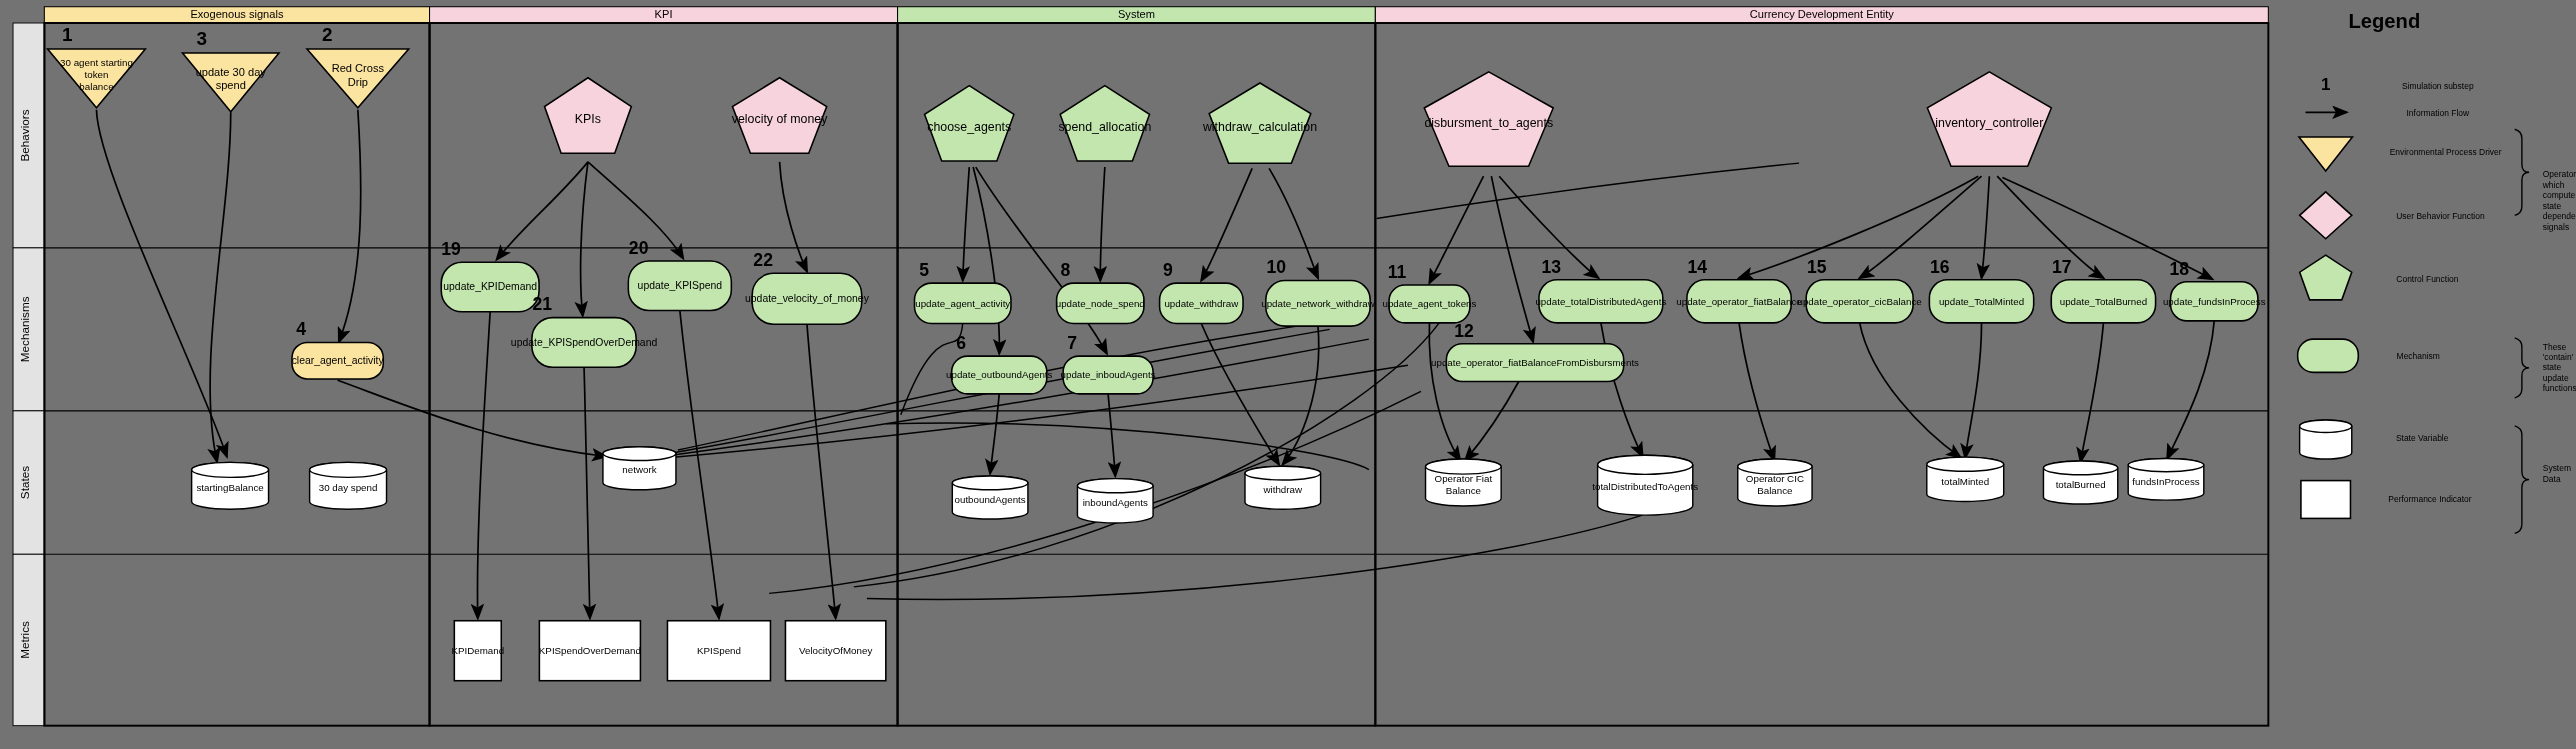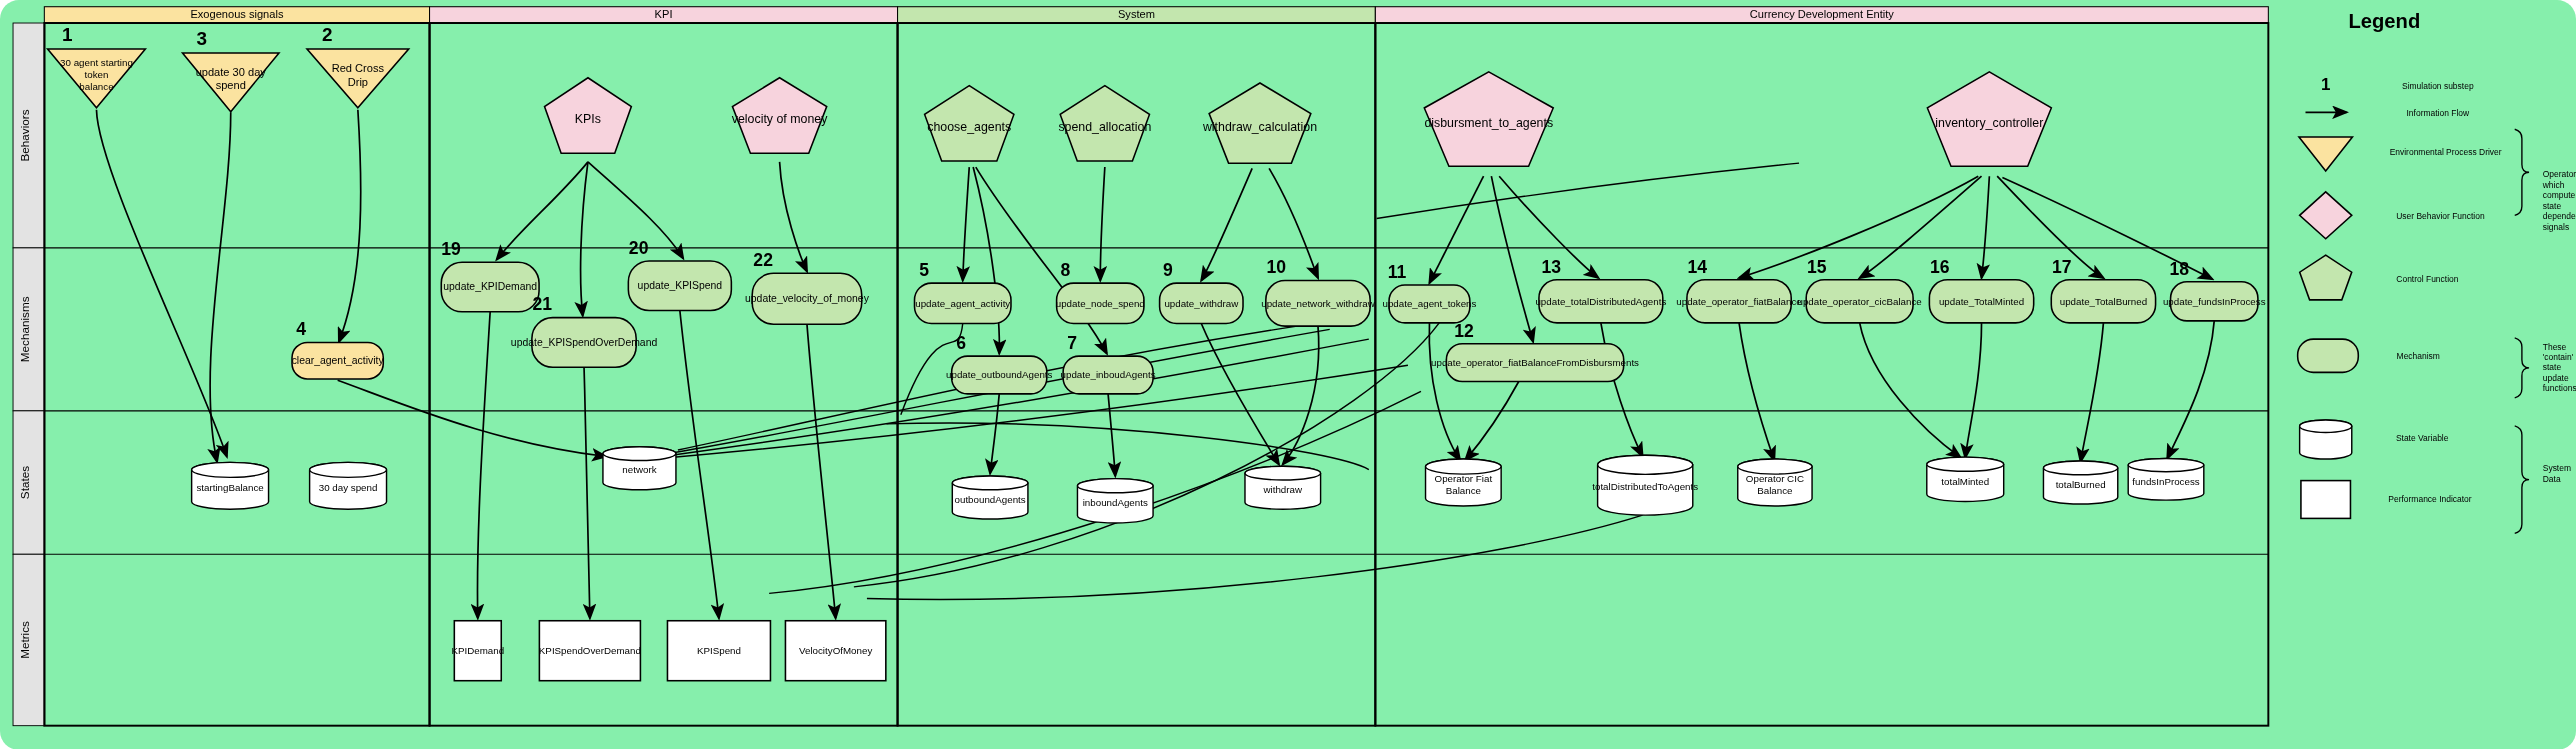--- a/index.html
+++ b/index.html
@@ -1,18 +1,18 @@
 <!DOCTYPE html>
 <html style="font-size:10.4px"><head>
 <meta charset="utf-8">
 <title>cadCAD System Diagram</title>
 <style>
   html,body{margin:0;padding:0;background:#ffffff;}
   body{font-family:"Liberation Sans","DejaVu Sans",sans-serif;}
-  #root{position:relative;width:2576px;height:750px;overflow:hidden;background:#86efac;border-radius:19px;}
+  #root{position:relative;width:2576px;height:750px;overflow:hidden;background:#737373;}
   svg.layer{position:absolute;left:0;top:0;width:2576px;height:750px;overflow:visible;}
   .edge{fill:none;stroke:#000;stroke-width:2.6px;}
   .edge-thin{fill:none;stroke:#000;stroke-width:2.2px;}
 </style>
 </head>
 <body>
 
 <div id="root">
 
   <svg class="layer" id="svg-root" viewBox="0 0 3952 1150" xmlns="http://www.w3.org/2000/svg">

